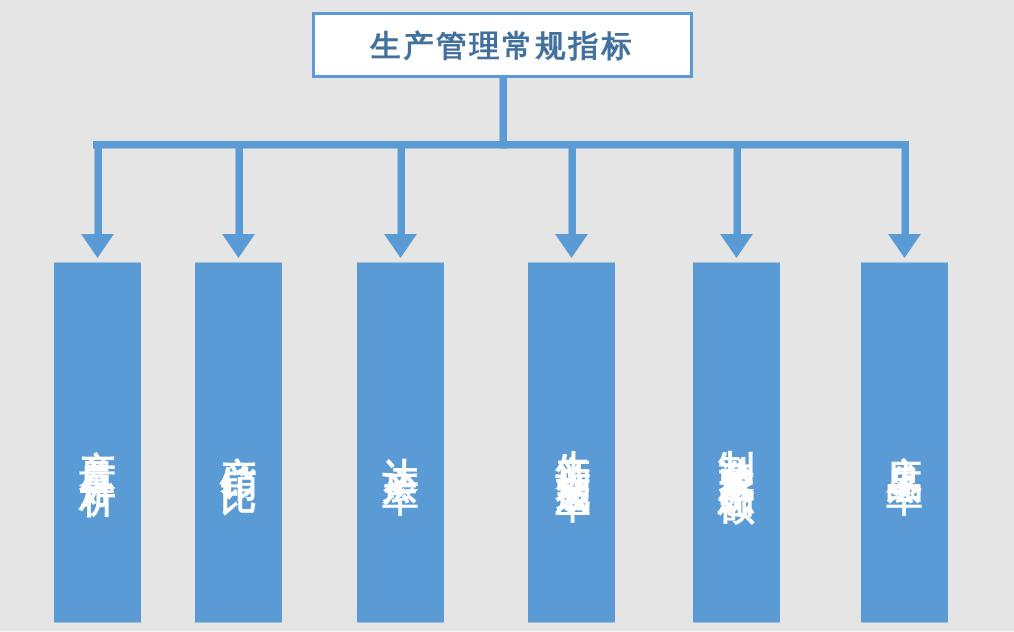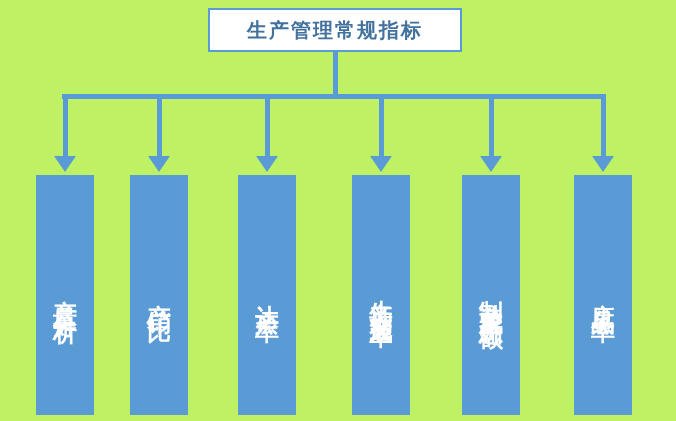--- a/index.html
+++ b/index.html
@@ -4,21 +4,21 @@
 <style>
   html, body {
     margin: 0;
     padding: 0;
     background: #ffffff;
   }
   .canvas {
     position: relative;
     width: 676px;
     height: 421px;
-    background: #bef264;
+    background: #e5e5e5;
     font-family: "DejaVu Sans", "Liberation Sans", sans-serif;
     overflow: hidden;
   }
 
   
   .title-box {
     position: absolute;
     left: 208px;
     top: 8px;
     width: 254px;

